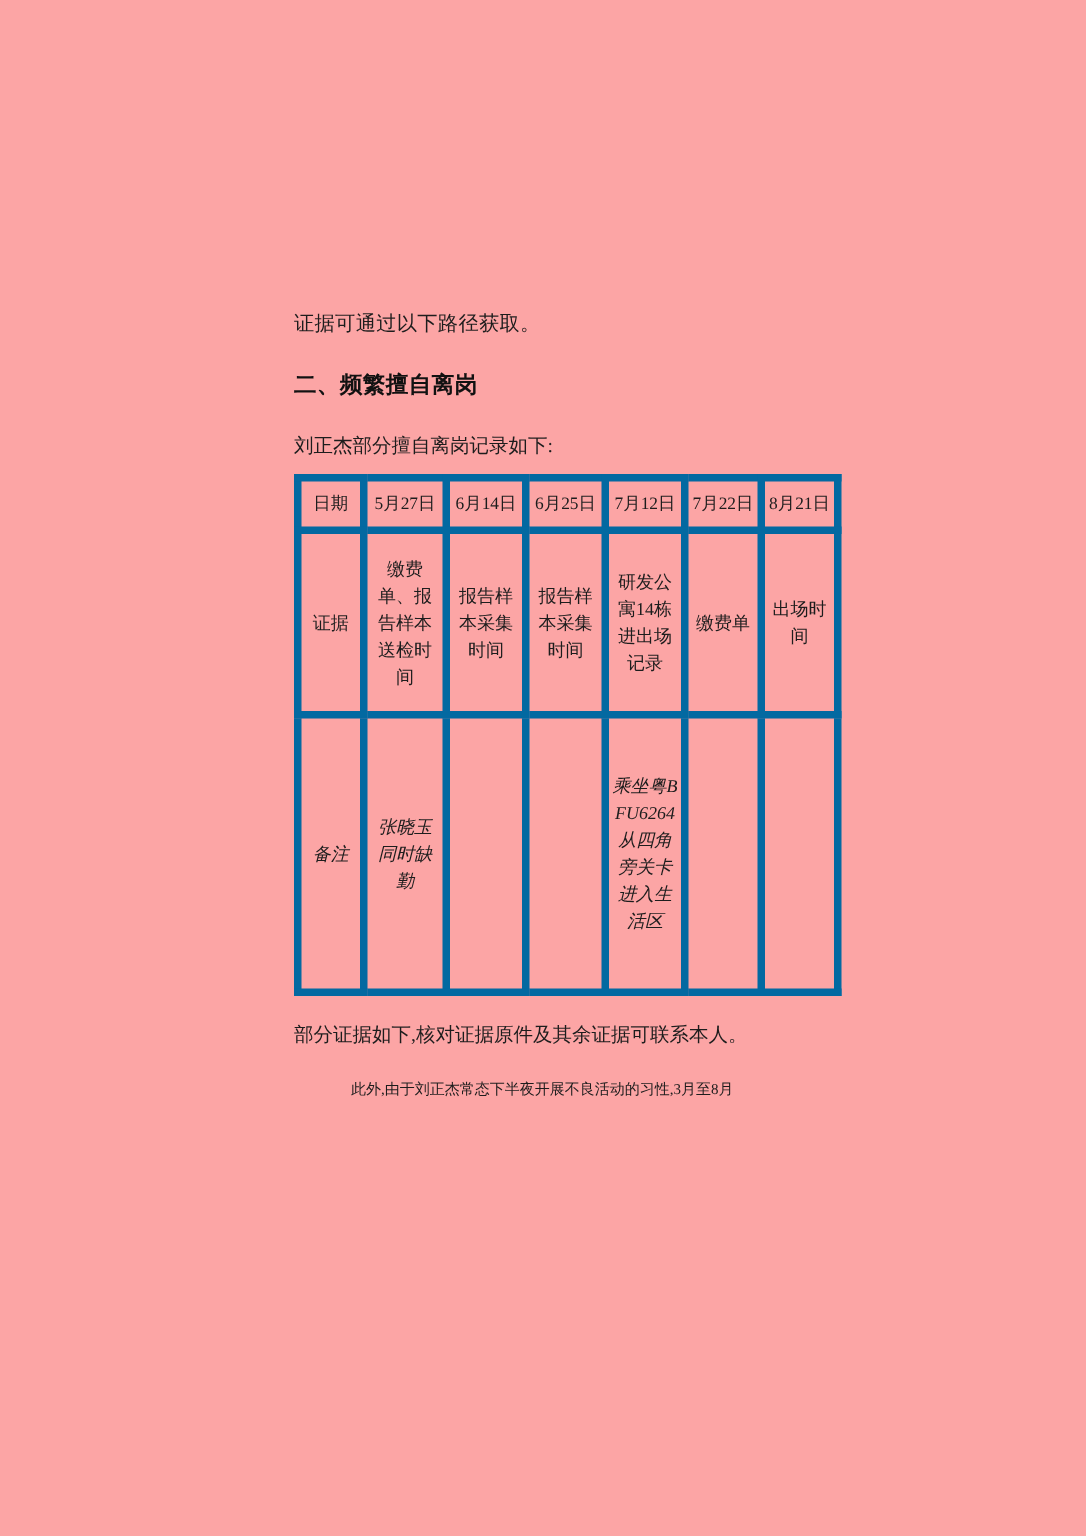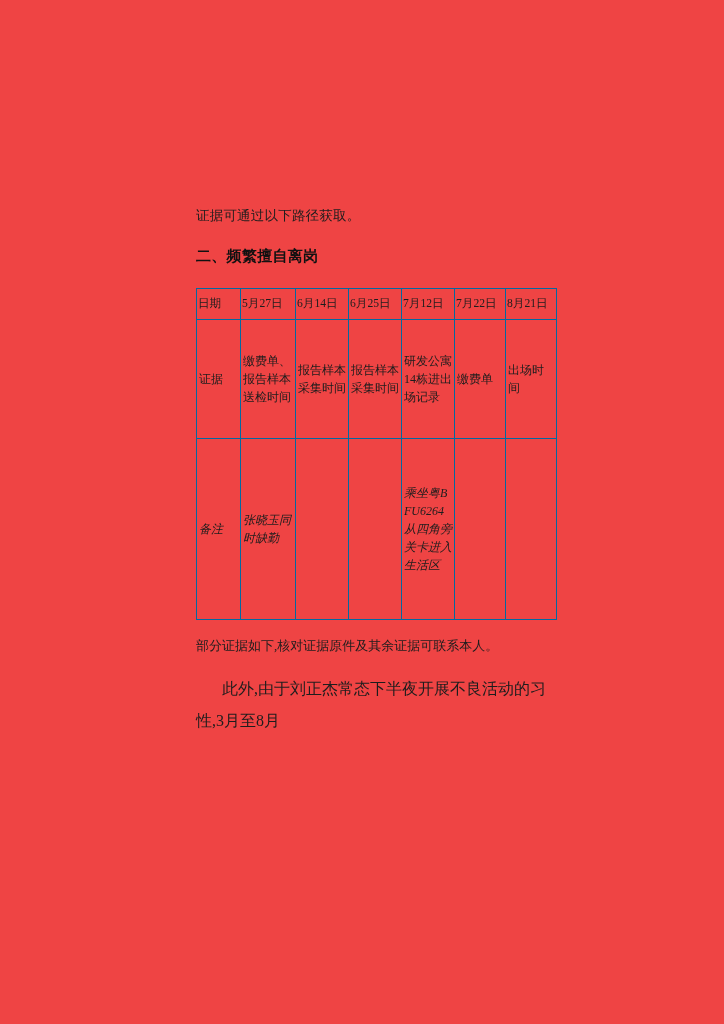--- a/index.html
+++ b/index.html
@@ -14,21 +14,21 @@
     color: #1a1a1a;
     position: relative;
     overflow: hidden;
   }
   .page {
     position: absolute;
     left: 0;
     top: 0;
     width: 724px;
     height: 1024px;
-    background: #ef4444;
+    background: #fca5a5;
   }
   .content {
     position: absolute;
     left: 196px;
     top: 206px;
     width: 362px;
   }
   .para {
     font-size: 13.5px;
     line-height: 1.55;
@@ -61,23 +61,23 @@
     margin: 0 0 10px 0;
     color: #1d1d1d;
   }
   table.evidence {
     border-collapse: collapse;
     width: 360px;
     table-layout: fixed;
     margin: 0 0 14px 0;
   }
   table.evidence td {
-    border: 1px solid #0369a1;
+    border: 5px solid #0369a1;
     font-size: 12px;
-    text-align: left;
+    text-align: center;
     vertical-align: middle;
     padding: 5px 2px;
     line-height: 1.5;
     color: #1d1d1d;
     word-break: break-all;
   }
   table.evidence tr.row-head td {
     height: 22px;
     padding: 4px 1px;
     font-size: 11.6px;
@@ -100,43 +100,44 @@
   col.c4 { width: 53px; }
   col.c5 { width: 51px; }
   col.c6 { width: 51px; }
   .tail {
     font-size: 13px;
     line-height: 1.9;
     margin: 0 0 14px 0;
     color: #1d1d1d;
   }
   .tail2 {
-    font-size: 16px;
+    font-size: 10px;
     line-height: 2.0;
-    margin: 0;
+    margin: 12px;
     color: #1d1d1d;
     text-indent: 26px;
   }
   .tail2 .cont {
     display: block;
     text-indent: 0;
   }
 </style>
 </head>
 <body>
 
 <div class="page">
   <div class="content">
 
     <p class="para">证据可通过以下路径获取。</p>
 
 
 
     <p class="heading">二、频繁擅自离岗</p>
 
+    <p class="lead">刘正杰部分擅自离岗记录如下:</p>
 
     <table class="evidence">
       <colgroup>
         <col class="c0">
           <col class="c1">
           <col class="c2">
           <col class="c3">
           <col class="c4">
           <col class="c5">
           <col class="c6">

